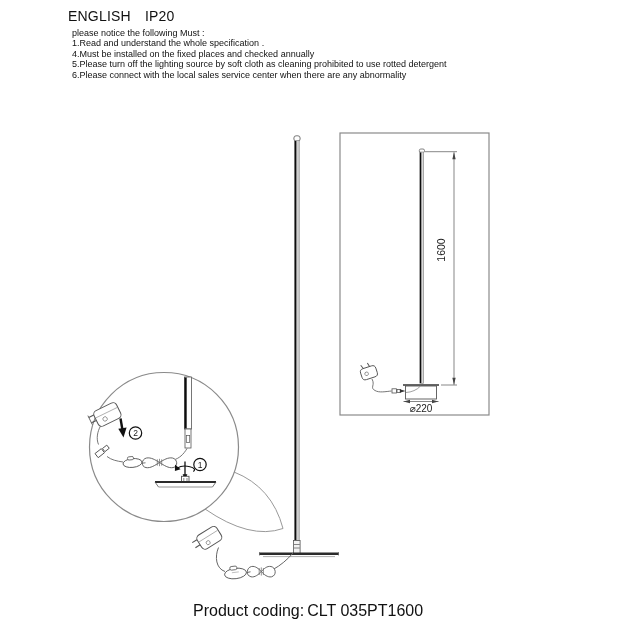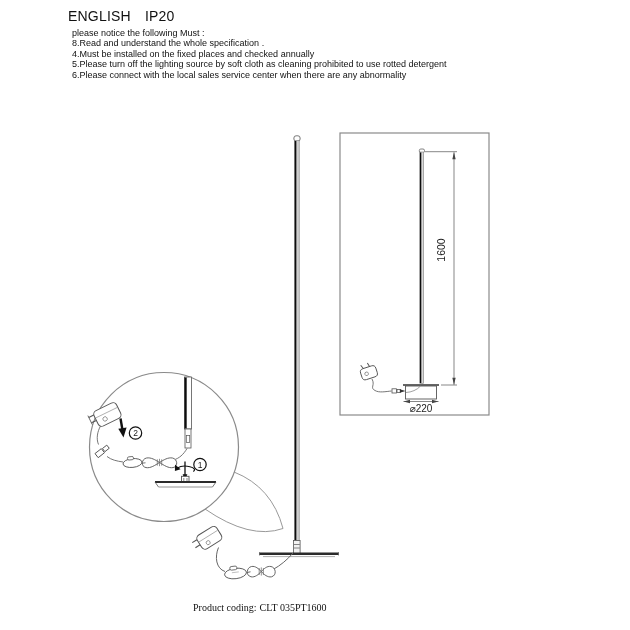--- a/index.html
+++ b/index.html
@@ -4,36 +4,36 @@
 <style>
   * { margin:0; padding:0; box-sizing:border-box; }
   html,body { width:630px; height:630px; background:#ffffff; overflow:hidden;
               font-family:"Liberation Sans","DejaVu Sans",sans-serif; }
   .page { position:relative; width:546px; height:630px; background:#ffffff; color:#141414; }
   .header { position:absolute; left:68px; top:8px; font-size:14px; color:#111; letter-spacing:.2px; }
   .header .ip { margin-left:14px; }
   .spec { position:absolute; left:72px; top:28px; font-size:9px; line-height:10.4px;
           color:#111; white-space:nowrap; }
   .drawing { position:absolute; left:0; top:0; }
-  .footer { position:absolute; left:193px; top:602px; font-size:10px; color:#111;font-family:Liberation Serif, serif; }
+  .footer { position:absolute; left:193px; top:602px; font-size:16px; color:#111; }
   .footer span { margin-right:3px; }
   svg text { font-family:"Liberation Sans","DejaVu Sans",sans-serif; fill:#1c1c1c; }
 </style>
 </head>
 <body>
 
 <div class="page">
 
   <div class="header">
     <span>ENGLISH</span><span class="ip">IP20</span>
   </div>
 
   <div class="spec">
     <div>please notice the following Must :</div>
-    <div>8.Read and understand the whole specification .</div>
+    <div>1.Read and understand the whole specification .</div>
     <div>4.Must be installed on the fixed places and checked annually</div>
     <div>5.Please turn off the lighting source by soft cloth as cleaning prohibited to use rotted detergent</div>
     <div>6.Please connect with the local sales service center when there are any abnormality</div>
   </div>
 
   <svg class="drawing" width="630" height="630" viewBox="0 0 630 630">
 
     <g>
       <rect x="293.9" y="135.8" width="6.2" height="5.4" rx="2.2" fill="#fdfdfd" stroke="#666" stroke-width="0.9"></rect>
       <rect x="294.6" y="140.5" width="4.6" height="400" fill="#cfcfcf" stroke="#808080" stroke-width="0.6"></rect>

